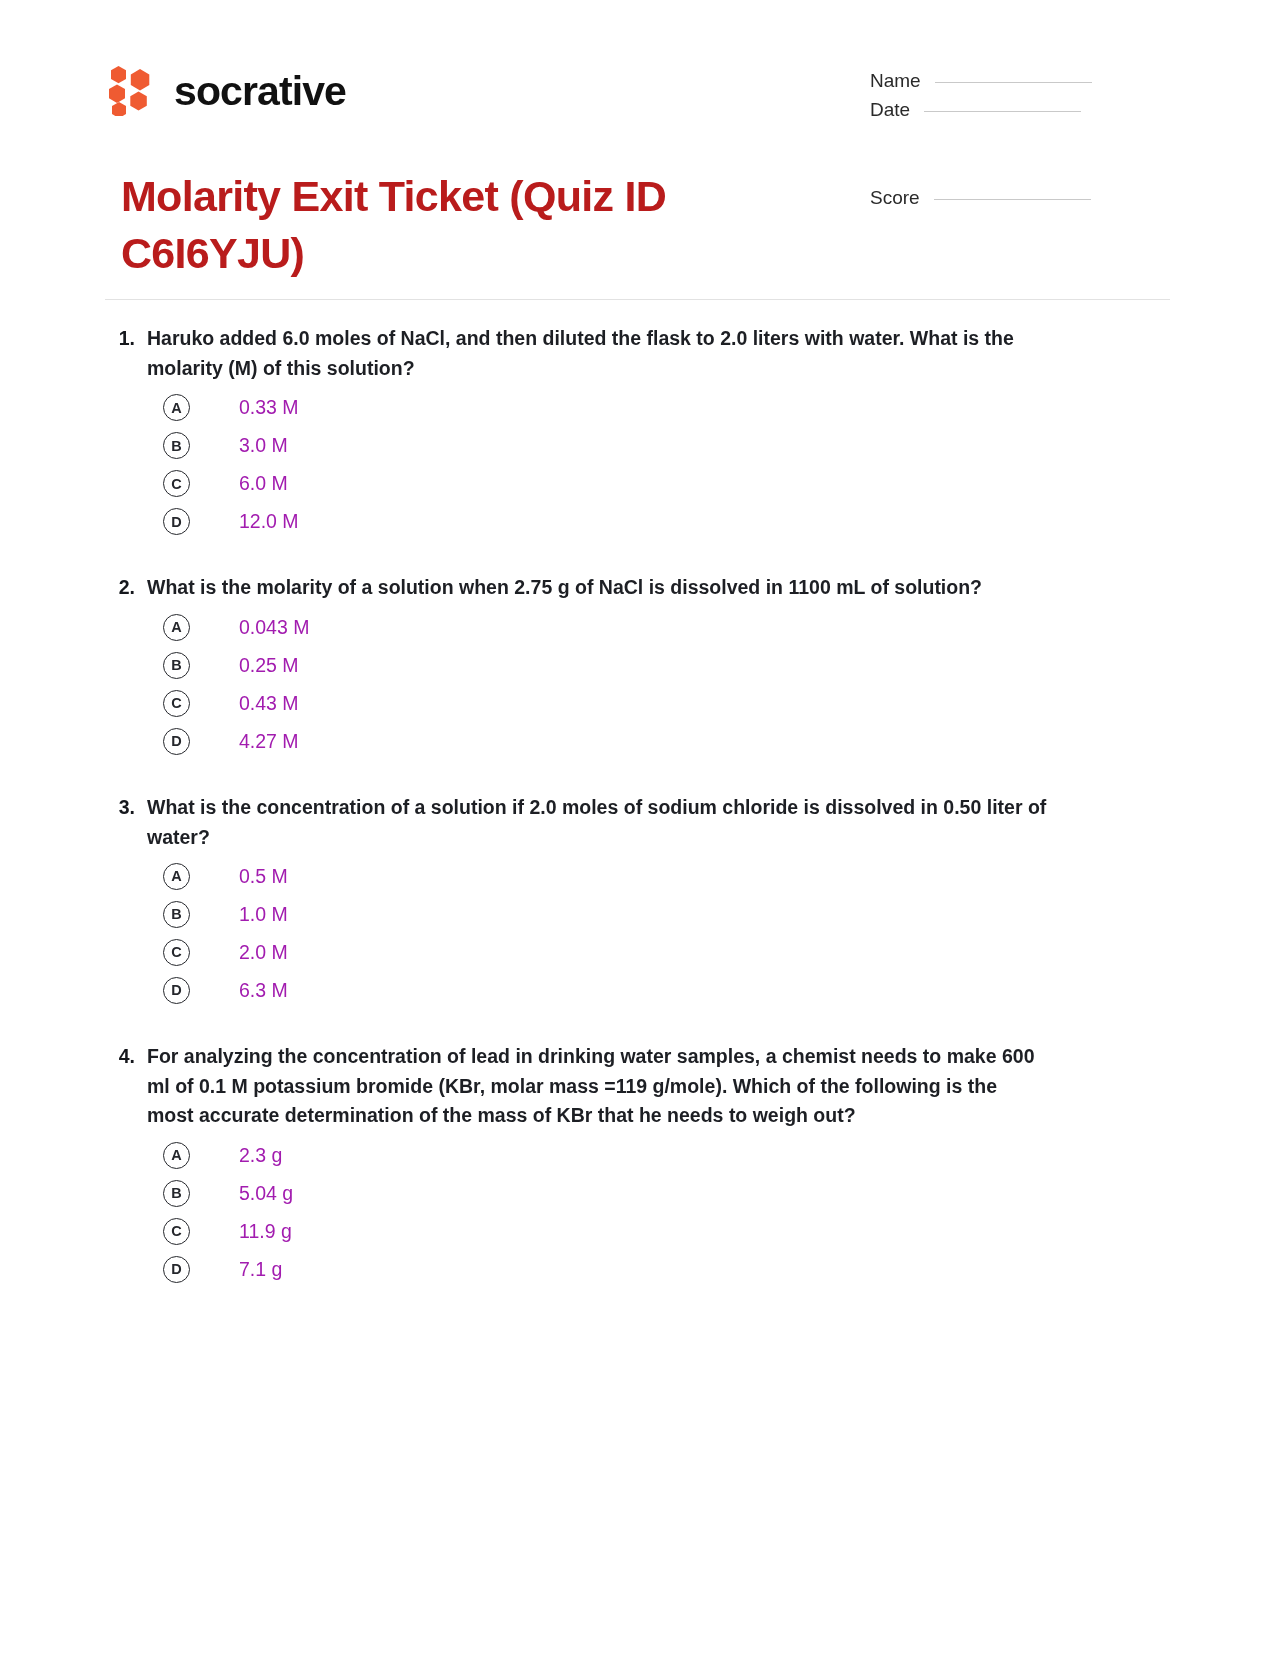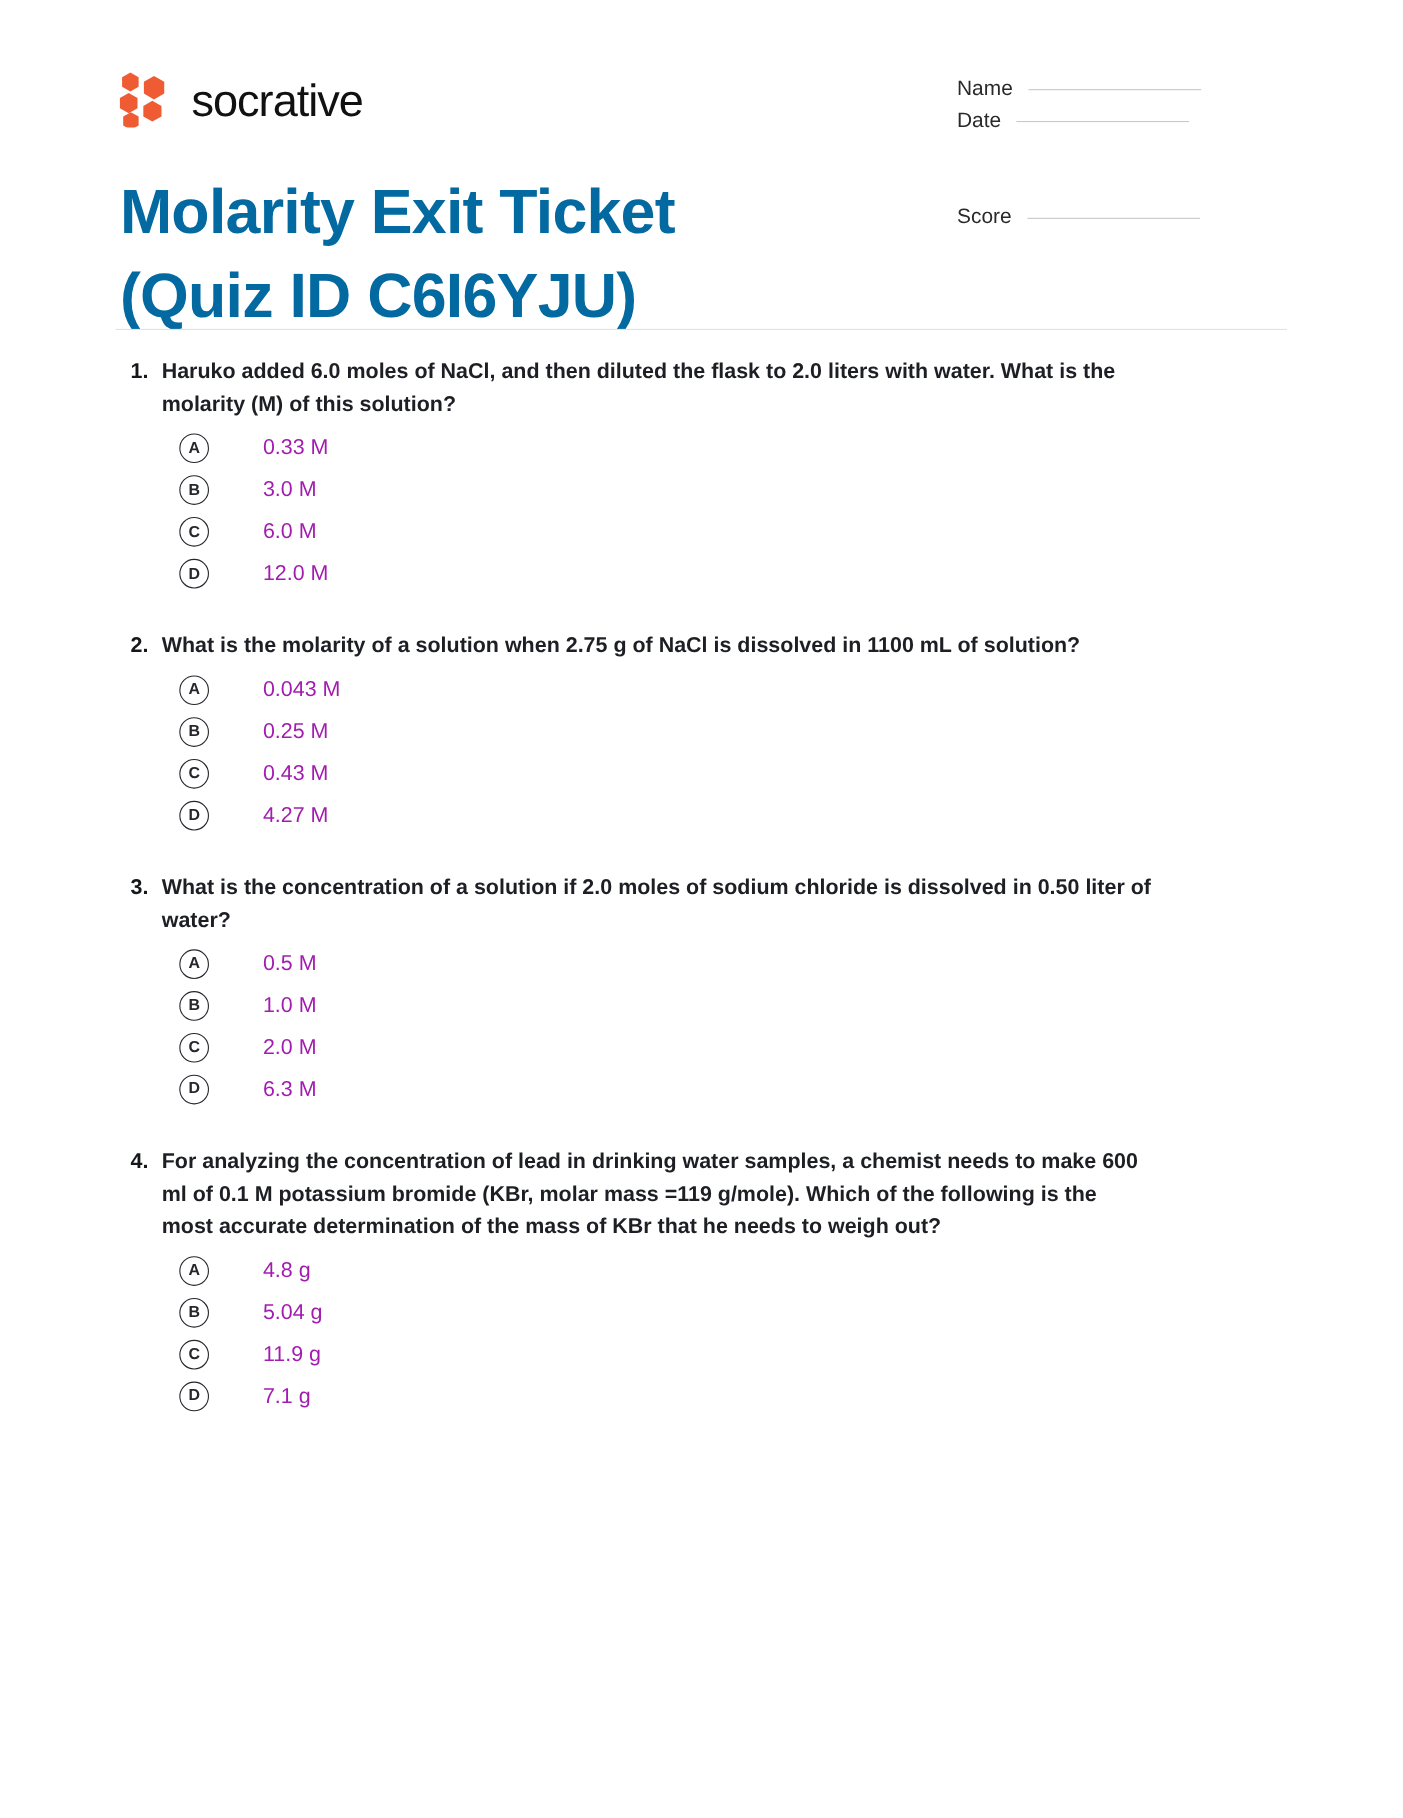--- a/index.html
+++ b/index.html
@@ -38,21 +38,21 @@
     height: 56px;
   }
   .brand-mark {
     width: 52px;
     height: 52px;
     display: block;
     flex: 0 0 auto;
   }
   .brand-name {
     font-size: 41px;
-    font-weight: 400;
+    font-weight: 700;
     letter-spacing: -0.9px;
     color: #111111;
     line-height: 1;
     margin-top: 2px;
   }
 
   
   .meta {
     position: absolute;
     top: 70px;
@@ -84,26 +84,26 @@
   }
 
   
   .title-block {
     position: absolute;
     left: 105px;
     top: 152px;
     width: 660px;
   }
   .quiz-title {
-    font-size: 57px;
+    font-size: 43px;
     line-height: 1.33;
     font-weight: 700;
     letter-spacing: -0.7px;
-    color: #0369a1;
-    margin: 4px;
+    color: #b91c1c;
+    margin: 16px;
   }
 
   .divider {
     position: absolute;
     left: 105px;
     right: 105px;
     top: 299px;
     height: 1px;
     background: #e2e2e2;
   }
@@ -291,21 +291,21 @@
         </ul>
       </div>
       <div class="question">
         <div class="q-head">
           <div class="q-num">4.</div>
           <div class="q-text">For analyzing the concentration of lead in drinking water samples, a chemist needs to make 600 ml of 0.1 M potassium bromide (KBr, molar mass =119 g/mole). Which of the following is the most accurate determination of the mass of KBr that he needs to weigh out?</div>
         </div>
         <ul class="options">
           <li class="option">
             <span class="opt-letter">A</span>
-            <span class="opt-text">4.8 g</span>
+            <span class="opt-text">2.3 g</span>
           </li>
           <li class="option">
             <span class="opt-letter">B</span>
             <span class="opt-text">5.04 g</span>
           </li>
           <li class="option">
             <span class="opt-letter">C</span>
             <span class="opt-text">11.9 g</span>
           </li>
           <li class="option">

